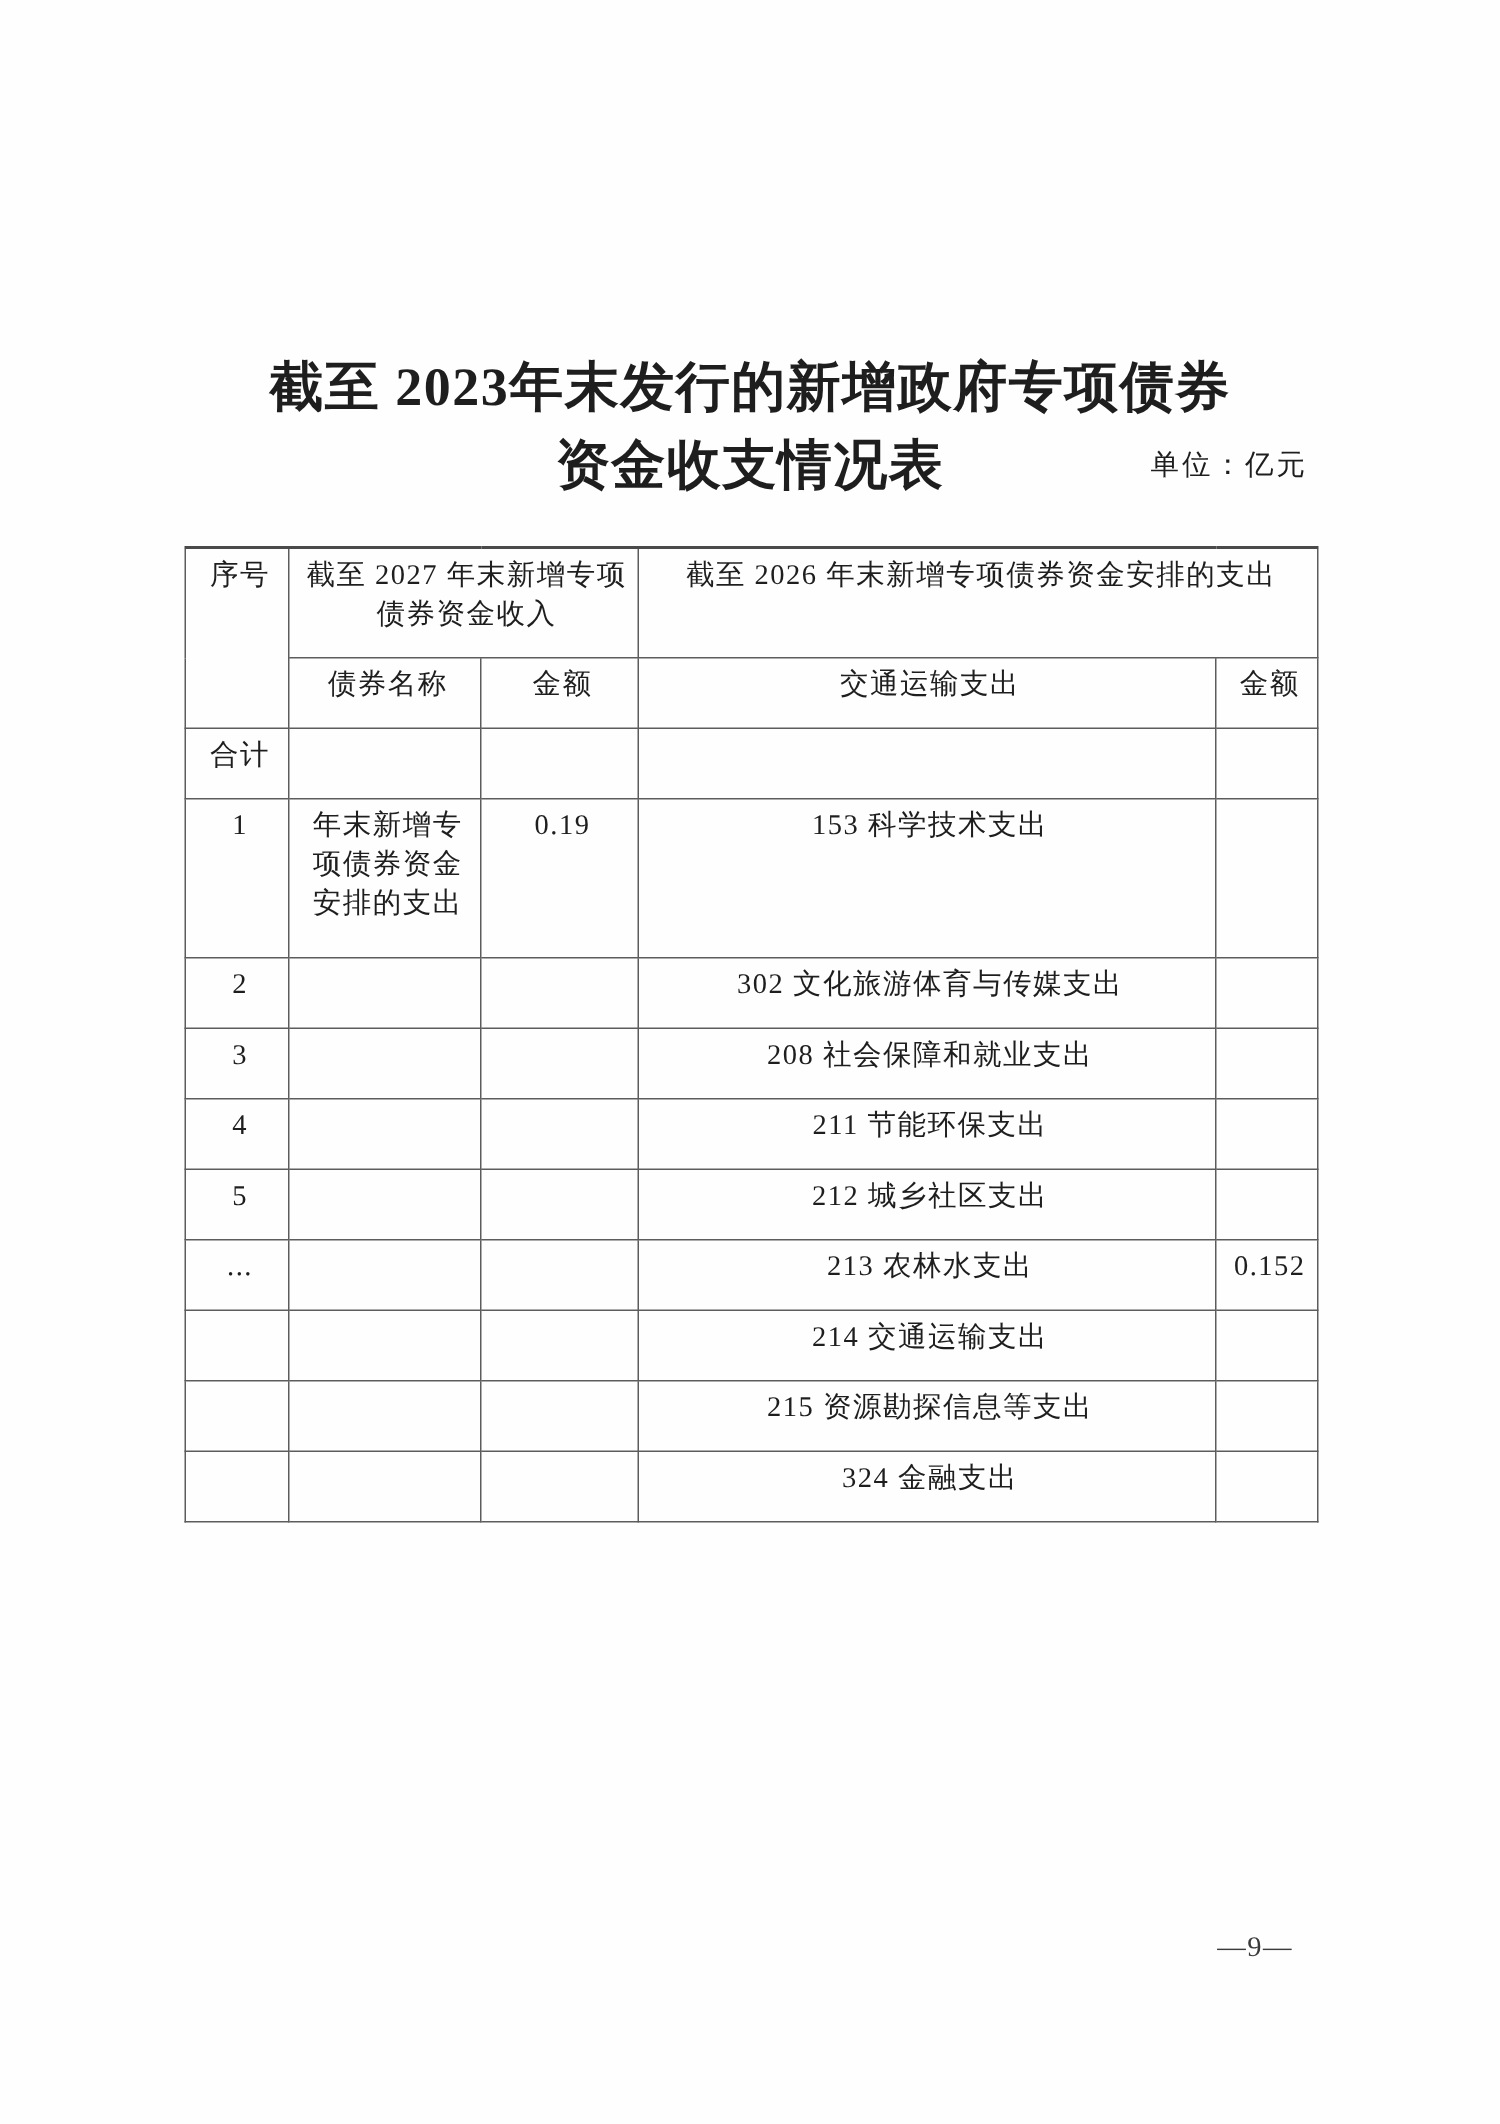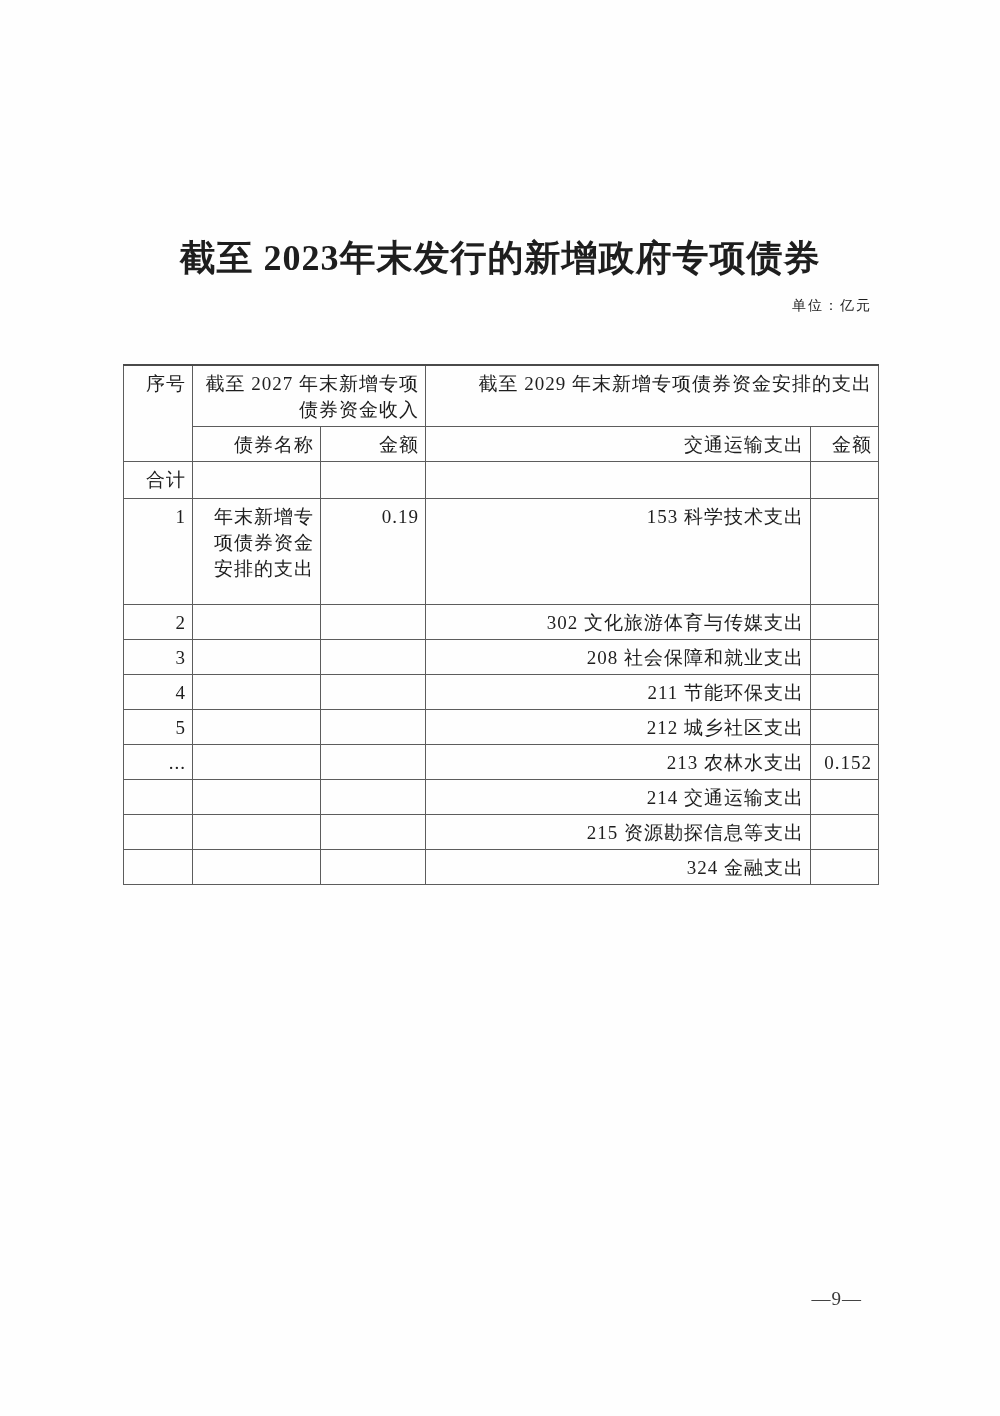--- a/index.html
+++ b/index.html
@@ -25,39 +25,39 @@
     font-size: 36px;
     font-weight: bold;
     line-height: 52px;
     letter-spacing: 1px;
     margin-top: 48px;
   }
   .unit-line {
     position: absolute;
     top: 297px;
     right: 128px;
-    font-size: 14px;
+    font-size: 19px;
     letter-spacing: 2px;
   }
   table.bond-table {
     position: absolute;
     left: 123px;
     top: 364px;
     width: 755px;
     border-collapse: collapse;
     table-layout: fixed;
     font-size: 19px;
   }
   table.bond-table th,
   table.bond-table td {
     border: 1px solid #5c5c5c;
     vertical-align: top;
-    text-align: right;
+    text-align: center;
     font-weight: normal;
-    padding: 5px 6px 3px 10px;
+    padding: 5px 6px 15px 10px;
     line-height: 26px;
     letter-spacing: 1px;
     overflow: hidden;
     word-break: break-all;
   }
   table.bond-table { border-top: 2px solid #4a4a4a; }
   tr.h-group  { height: 60px; }
   tr.h-sub    { height: 32px; }
   tr.r-total  { height: 37px; }
   tr.r-tall   { height: 106px; }
@@ -71,37 +71,38 @@
     letter-spacing: 1px;
   }
 </style>
 </head>
 <body>
 
 <div class="page">
 
   <div class="doc-title">
     <div>截至 2023年末发行的新增政府专项债券</div>
+    <div>资金收支情况表</div>
   </div>
 
   <div class="unit-line">单位：亿元</div>
 
   <table class="bond-table">
     <colgroup>
       <col style="width:69px">
       <col style="width:128px">
       <col style="width:105px">
       <col style="width:385px">
       <col style="width:68px">
     </colgroup>
     <tbody>
       <tr class="h-group">
         <th rowspan="2">序号</th>
         <th colspan="2">截至 2027 年末新增专项债券资金收入</th>
-        <th colspan="2">截至 2029 年末新增专项债券资金安排的支出</th>
+        <th colspan="2">截至 2026 年末新增专项债券资金安排的支出</th>
       </tr>
       <tr class="h-sub">
         <th>债券名称</th>
         <th>金额</th>
         <th>交通运输支出</th>
         <th>金额</th>
       </tr>
 
       <tr class="r-total">
         <td>合计</td>

